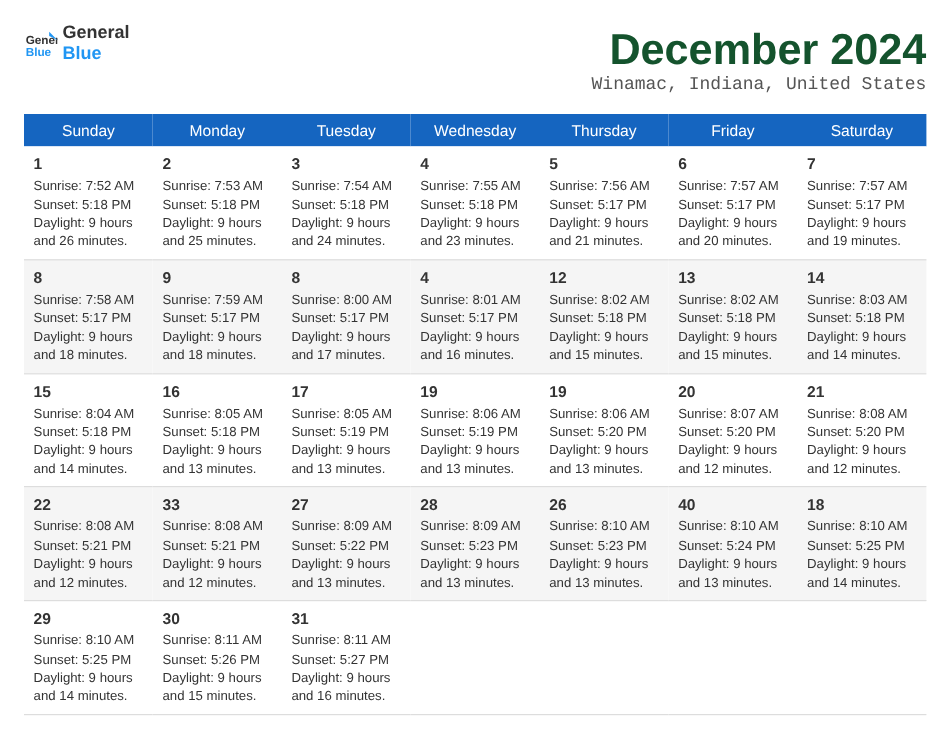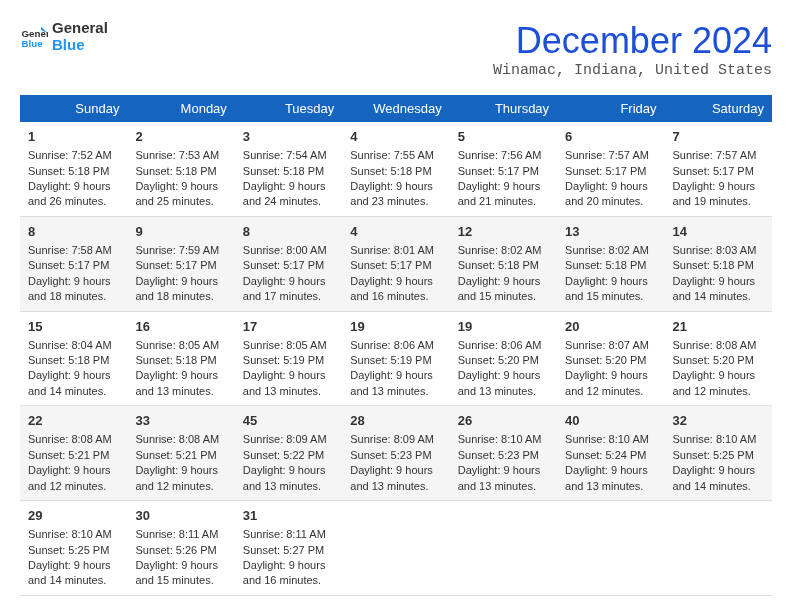--- a/index.html
+++ b/index.html
@@ -23,38 +23,38 @@
     }
     .logo-icon {
       width: 28px;
       height: 28px;
     }
     .title-block {
       text-align: right;
     }
     .month-title {
       font-size: 36px;
-      font-weight: normal;
-      color: #1d4ed8;
+      font-weight: bold;
+      color: #14532d;
     }
     .location {
       font-size: 15px;
       color: #555;
       font-family: Liberation Mono, monospace;
     }
     table {
       width: 100%;
       border-collapse: collapse;
       font-size: 11px;
     }
     thead th {
       background-color: #1565C0;
       color: #fff;
       padding: 6px 8px;
-      text-align: right;
+      text-align: center;
       font-size: 13px;
       font-weight: normal;
     }
     tbody tr {
       border-bottom: 1px solid #ddd;
     }
     tbody tr:nth-child(even) {
       background: #f5f5f5;
     }
     tbody tr:nth-child(odd) {
@@ -136,25 +136,25 @@
         <td><span class="day-num">16</span><span class="day-info">Sunrise: 8:05 AM<br>Sunset: 5:18 PM<br>Daylight: 9 hours and 13 minutes.</span></td>
         <td><span class="day-num">17</span><span class="day-info">Sunrise: 8:05 AM<br>Sunset: 5:19 PM<br>Daylight: 9 hours and 13 minutes.</span></td>
         <td><span class="day-num">19</span><span class="day-info">Sunrise: 8:06 AM<br>Sunset: 5:19 PM<br>Daylight: 9 hours and 13 minutes.</span></td>
         <td><span class="day-num">19</span><span class="day-info">Sunrise: 8:06 AM<br>Sunset: 5:20 PM<br>Daylight: 9 hours and 13 minutes.</span></td>
         <td><span class="day-num">20</span><span class="day-info">Sunrise: 8:07 AM<br>Sunset: 5:20 PM<br>Daylight: 9 hours and 12 minutes.</span></td>
         <td><span class="day-num">21</span><span class="day-info">Sunrise: 8:08 AM<br>Sunset: 5:20 PM<br>Daylight: 9 hours and 12 minutes.</span></td>
       </tr>
       <tr>
         <td><span class="day-num">22</span><span class="day-info">Sunrise: 8:08 AM<br>Sunset: 5:21 PM<br>Daylight: 9 hours and 12 minutes.</span></td>
         <td><span class="day-num">33</span><span class="day-info">Sunrise: 8:08 AM<br>Sunset: 5:21 PM<br>Daylight: 9 hours and 12 minutes.</span></td>
-        <td><span class="day-num">45</span><span class="day-info">Sunrise: 8:09 AM<br>Sunset: 5:22 PM<br>Daylight: 9 hours and 13 minutes.</span></td>
+        <td><span class="day-num">27</span><span class="day-info">Sunrise: 8:09 AM<br>Sunset: 5:22 PM<br>Daylight: 9 hours and 13 minutes.</span></td>
         <td><span class="day-num">28</span><span class="day-info">Sunrise: 8:09 AM<br>Sunset: 5:23 PM<br>Daylight: 9 hours and 13 minutes.</span></td>
         <td><span class="day-num">26</span><span class="day-info">Sunrise: 8:10 AM<br>Sunset: 5:23 PM<br>Daylight: 9 hours and 13 minutes.</span></td>
         <td><span class="day-num">40</span><span class="day-info">Sunrise: 8:10 AM<br>Sunset: 5:24 PM<br>Daylight: 9 hours and 13 minutes.</span></td>
-        <td><span class="day-num">32</span><span class="day-info">Sunrise: 8:10 AM<br>Sunset: 5:25 PM<br>Daylight: 9 hours and 14 minutes.</span></td>
+        <td><span class="day-num">18</span><span class="day-info">Sunrise: 8:10 AM<br>Sunset: 5:25 PM<br>Daylight: 9 hours and 14 minutes.</span></td>
       </tr>
       <tr>
         <td><span class="day-num">29</span><span class="day-info">Sunrise: 8:10 AM<br>Sunset: 5:25 PM<br>Daylight: 9 hours and 14 minutes.</span></td>
         <td><span class="day-num">30</span><span class="day-info">Sunrise: 8:11 AM<br>Sunset: 5:26 PM<br>Daylight: 9 hours and 15 minutes.</span></td>
         <td><span class="day-num">31</span><span class="day-info">Sunrise: 8:11 AM<br>Sunset: 5:27 PM<br>Daylight: 9 hours and 16 minutes.</span></td>
         <td></td>
         <td></td>
         <td></td>
         <td></td>
       </tr>

